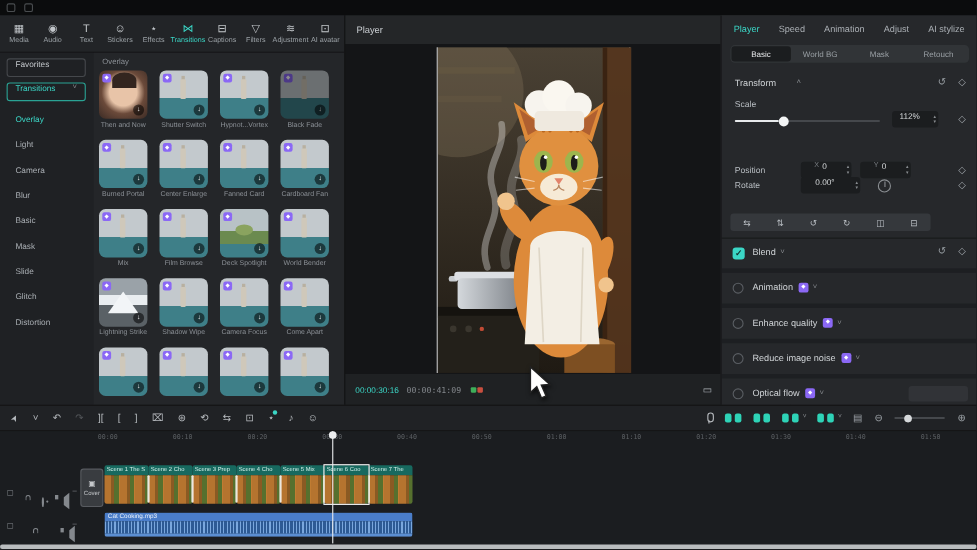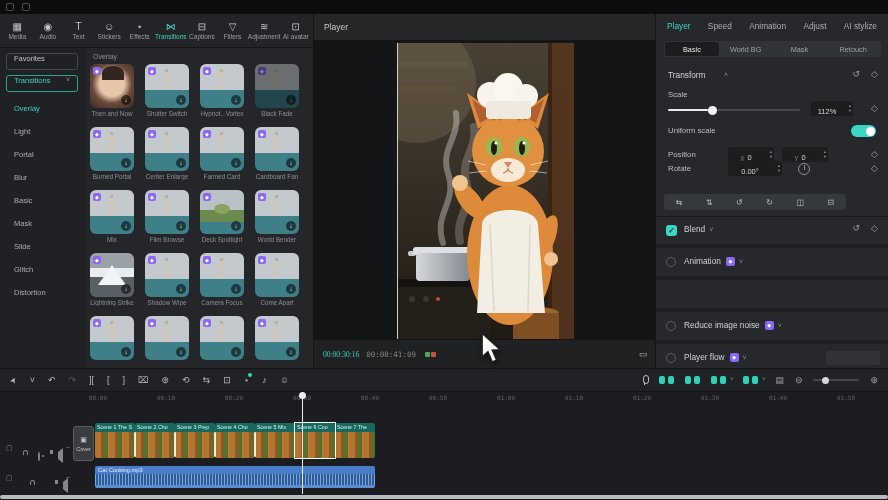--- a/index.html
+++ b/index.html
@@ -42,21 +42,21 @@
   .glabel{position:absolute;width:50px;font-size:6.3px;color:#8b9096;text-align:center;white-space:nowrap;overflow:hidden;}
 
   
   #player-panel{left:313px;top:14px;width:406px;height:354px;background:#151617;border-left:1px solid #141516;border-right:1px solid #141516;text-align:center;}
   #player-header{position:absolute;left:0;top:0;width:100%;height:26px;background:#242628;display:flex;align-items:center;justify-content:space-between;padding:0 10px;}
   #player-title{font-size:8.5px;color:#c8ccd0;}
   #player-settings{font-size:9px;color:#8a8e92;cursor:pointer;}
   #stage{position:absolute;left:0;top:26px;width:100%;height:300px;background:#141517;}
   #video-wrap{position:absolute;left:83px;top:3px;width:176px;height:296px;border-left:1px solid rgba(240,240,240,.85);border-right:1px solid rgba(240,240,240,.85);}
   #player-controls{position:absolute;left:0;top:326px;width:100%;height:28px;background:#1f2123;display:flex;align-items:center;padding:0 9px;}
-  #tc-cur{font-size:7.5px;color:#3bd6c6;font-family:Liberation Serif, serif;}
+  #tc-cur{font-size:7.5px;color:#3bd6c6;font-family:Liberation Sans, sans-serif;}
   #tc-dur{font-size:7.5px;color:#83878c;margin-left:7px;font-family:"DejaVu Sans Mono",monospace;}
   #hq-flags{display:flex;gap:1px;margin-left:9px;}
   .sq{width:5px;height:5px;border-radius:1px;}
   #pc-icons{margin-left:auto;display:flex;gap:13px;align-items:center;color:#a9aeb3;font-size:9px;}
   .ic-expand{position:relative;width:9px;height:9px;display:inline-block;}
   .ic-expand::before{content:'';position:absolute;right:0;top:0;width:4px;height:4px;border-top:1.4px solid #a9aeb3;border-right:1.4px solid #a9aeb3;}
   .ic-expand::after{content:'';position:absolute;left:0;bottom:0;width:4px;height:4px;border-bottom:1.4px solid #a9aeb3;border-left:1.4px solid #a9aeb3;}
 
   
   #inspector{left:655px;top:14px;width:233px;height:354px;background:#26282b;border-left:1px solid #141516;}
@@ -69,21 +69,21 @@
   #rp-body{position:absolute;left:0;top:48px;width:100%;height:306px;overflow:hidden;}
   .rp-row{position:absolute;left:0;width:100%;height:16px;}
   .rp-label{position:absolute;left:12px;top:2px;font-size:8.3px;color:#cfd3d6;white-space:nowrap;}
   .rp-label.small{font-size:7.8px;color:#b9bec3;}
   .caret{color:#8a8e92;font-size:7px;margin-left:4px;}
   .rowicons{position:absolute;right:10px;top:1px;display:flex;gap:11px;color:#9aa0a5;font-size:9px;}
   .kf{font-size:9px;color:#9aa0a5;}
   .slider{position:absolute;left:12px;top:7px;width:132px;height:2px;background:#45484c;border-radius:2px;}
   .slider .fill{position:absolute;left:0;top:0;height:2px;width:30%;background:#e8eaec;border-radius:2px;}
   .slider .knob{position:absolute;left:30%;top:-3.5px;width:9px;height:9px;background:#f2f4f5;border-radius:50%;}
-  .valbox{position:absolute;top:-1px;height:15px;background:#1b1d1f;border-radius:3px;display:flex;align-items:flex-end;justify-content:center;font-size:7.5px;color:#d6d9db;padding-right:10px;}
+  .valbox{position:absolute;top:-1px;height:15px;background:#1b1d1f;border-radius:3px;display:flex;align-items:flex-start;justify-content:center;font-size:7.5px;color:#d6d9db;padding-right:10px;}
   .stepper{position:absolute;right:2px;top:1.5px;display:flex;flex-direction:column;font-size:4.5px;color:#8a8e92;line-height:5.5px;}
   .toggle{position:absolute;right:12px;top:1px;width:25px;height:12px;border-radius:6px;background:#3bd6c6;cursor:pointer;}
   .toggle::after{content:'';position:absolute;right:1.5px;top:1.5px;width:9px;height:9px;background:#fff;border-radius:50%;}
   .dimlbl{font-size:6.5px;color:#7a7e83;margin-right:3px;}
   .knobdial{position:absolute;top:1px;width:12px;height:12px;border:1px solid #8a8e92;border-radius:50%;}
   .knobdial::after{content:'';position:absolute;left:5px;top:1px;width:1px;height:5px;background:#8a8e92;}
   #align-bar{position:absolute;left:8px;width:182px;height:16px;background:#35383c;border-radius:3px;display:flex;align-items:center;justify-content:space-around;color:#b9bec3;font-size:8px;}
   .rp-div{position:absolute;left:0;width:100%;height:1px;background:#18191b;}
   .rp-gap{position:absolute;left:0;width:100%;height:4px;background:#1d1f22;}
   .chk{position:absolute;left:10px;top:3px;width:11px;height:11px;border-radius:3px;background:#3bd6c6;color:#10302b;font-size:8px;line-height:11px;text-align:center;font-weight:bold;}
@@ -196,21 +196,21 @@
     <div class="sb-box" style="top:5px;">
       <span>Favorites</span>
     </div>
     <div class="sb-box teal" style="top:27px;">
       <span>Transitions</span>
       <span class="caret">˅</span>
     </div>
     <div id="sb-list">
         <div class="sb-item active" style="top: 56px;">Overlay</div>
         <div class="sb-item" style="top: 79px;">Light</div>
-        <div class="sb-item" style="top: 102px;">Portal</div>
+        <div class="sb-item" style="top: 102px;">Camera</div>
         <div class="sb-item" style="top: 125px;">Blur</div>
         <div class="sb-item" style="top: 148px;">Basic</div>
         <div class="sb-item" style="top: 171px;">Mask</div>
         <div class="sb-item" style="top: 194px;">Slide</div>
         <div class="sb-item" style="top: 217px;">Glitch</div>
         <div class="sb-item" style="top: 240px;">Distortion</div>
       </div>
   </div>
 
   <div class="abs" id="grid-area">
@@ -437,24 +437,20 @@
           <span>112%</span>
           <span class="stepper">
               <span>▴</span>
               <span>▾</span>
             </span>
         </span>
         <span class="rowicons" style="gap:0;">
             <span class="kf">◇</span>
           </span>
       </div>
-      <div class="rp-row" style="top:62px;">
-        <span class="rp-label small">Uniform scale</span>
-        <span class="toggle"></span>
-      </div>
       <div class="rp-row" style="top:86px;">
         <span class="rp-label small">Position</span>
         <span class="valbox" style="left:72px;width:46px;">
           <span class="dimlbl">X</span>
           <span>0</span>
           <span class="stepper">
               <span>▴</span>
               <span>▾</span>
             </span>
         </span>
@@ -507,34 +503,42 @@
       <div class="rp-gap" style="top:182px;"></div>
       <div class="rp-row" style="top:192px;">
         <span class="circ"></span>
         <span class="sec-label">
             <span>Animation</span>
             <span class="vip-inline">◆</span>
             <span class="caret">˅</span>
           </span>
       </div>
       <div class="rp-gap" style="top:214px;"></div>
+      <div class="rp-row" style="top:224px;">
+        <span class="circ"></span>
+        <span class="sec-label">
+            <span>Enhance quality</span>
+            <span class="vip-inline">◆</span>
+            <span class="caret">˅</span>
+          </span>
+      </div>
       <div class="rp-gap" style="top:246px;"></div>
       <div class="rp-row" style="top:256px;">
         <span class="circ"></span>
         <span class="sec-label">
             <span>Reduce image noise</span>
             <span class="vip-inline">◆</span>
             <span class="caret">˅</span>
           </span>
       </div>
       <div class="rp-gap" style="top:278px;"></div>
       <div class="rp-row" style="top:288px;">
         <span class="circ"></span>
         <span class="sec-label">
-            <span>Player flow</span>
+            <span>Optical flow</span>
             <span class="vip-inline">◆</span>
             <span class="caret">˅</span>
           </span>
         <span id="disabled-btn"></span>
       </div>
     </div>
   </div>
 
   <div class="abs" id="tl-toolbar">
     <div id="tools-left">

